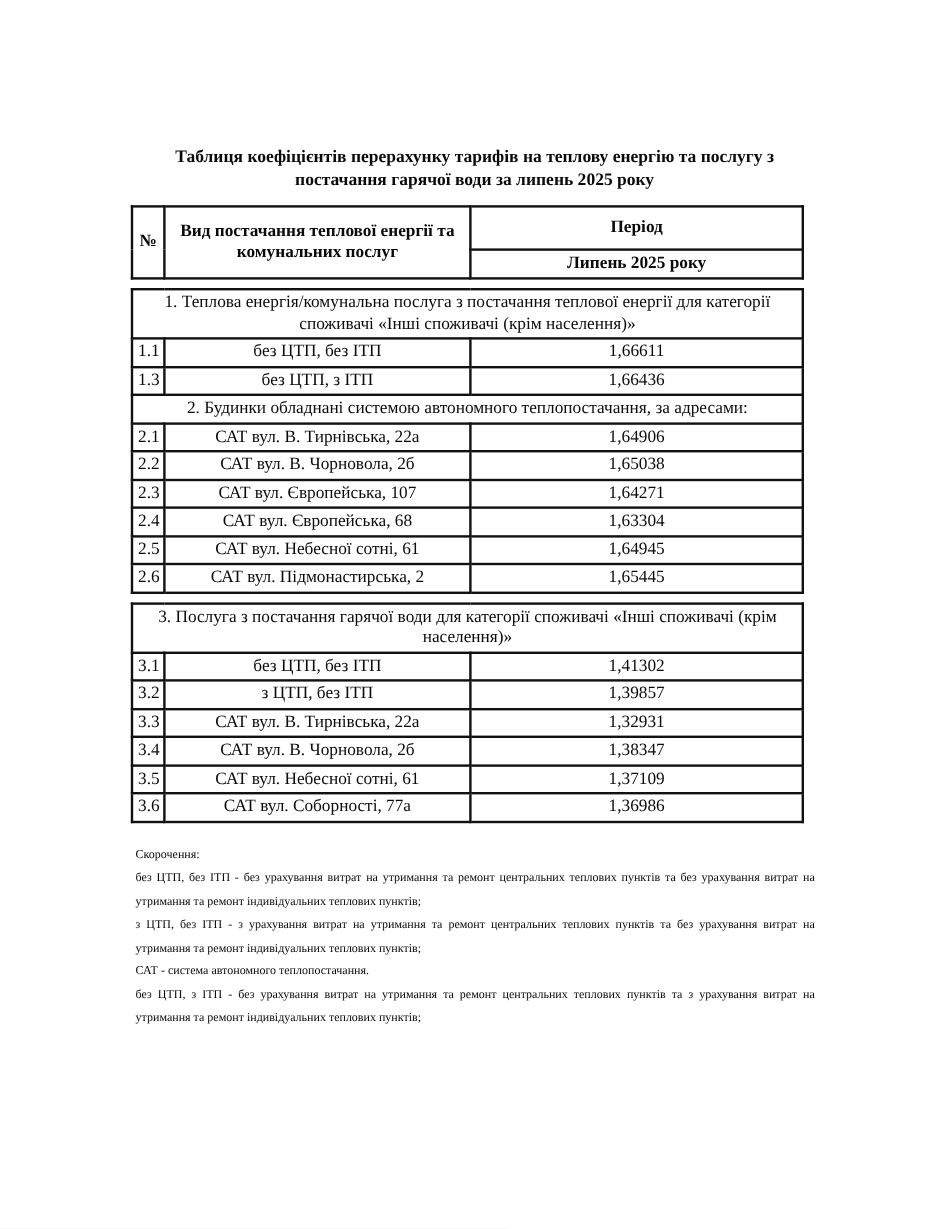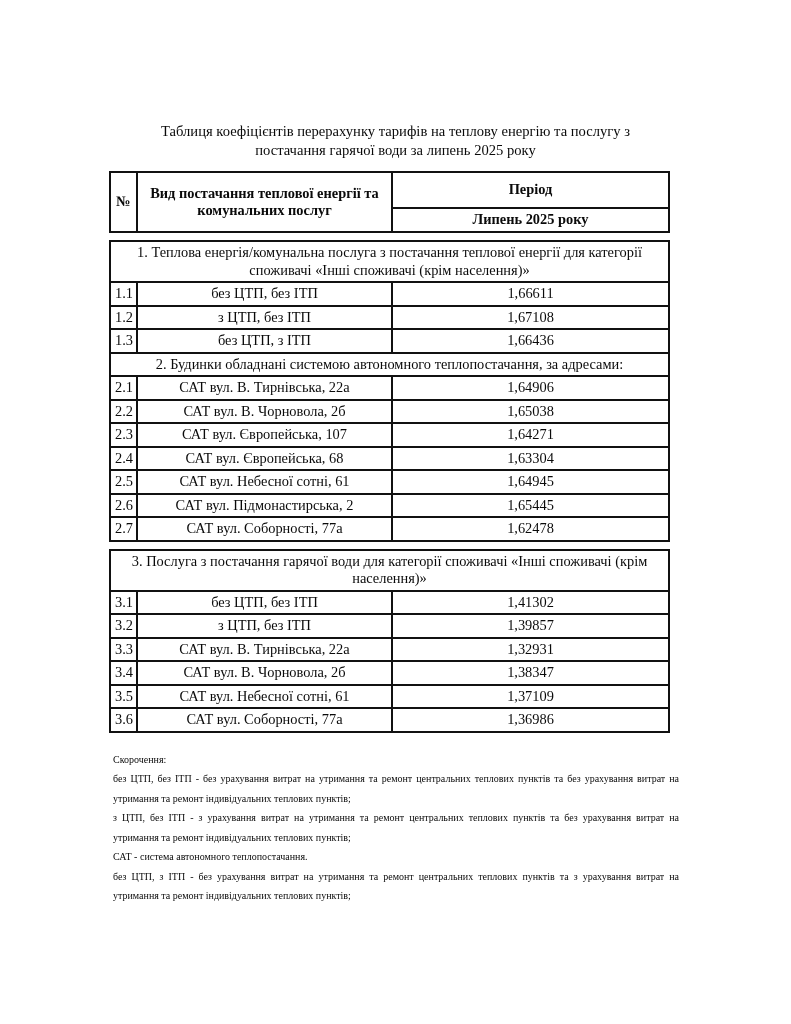--- a/index.html
+++ b/index.html
@@ -11,21 +11,21 @@
     background: #ffffff;
     font-family: "Liberation Serif", "DejaVu Serif", serif;
     color: #0a0a0a;
     overflow: hidden;
     position: relative;
   }
   .doc-title {
     margin: 0;
     padding-top: 122px;
     font-size: 14.6px;
-    font-weight: normal;
+    font-weight: bold;
     line-height: 19px;
     text-align: center;
   }
   .doc-title .title-inner {
     display: block;
     max-width: 524px;
     margin: 0 auto;
   }
   table.tbl {
     border-collapse: collapse;
@@ -101,25 +101,20 @@
     <tbody>
       <tr>
         <td colspan="3" class="banner">1. Теплова енергія/комунальна послуга з постачання теплової енергії для категорії споживачі «Інші споживачі (крім населення)»</td>
       </tr>
       <tr>
         <td class="c-num">1.1</td>
         <td>без ЦТП, без ІТП</td>
         <td>1,66611</td>
       </tr>
       <tr>
-        <td class="c-num">1.2</td>
-        <td>з ЦТП, без ІТП</td>
-        <td>1,67108</td>
-      </tr>
-      <tr>
         <td class="c-num">1.3</td>
         <td>без ЦТП, з ІТП</td>
         <td>1,66436</td>
       </tr>
       <tr>
         <td colspan="3" class="banner">2. Будинки обладнані системою автономного теплопостачання, за адресами:</td>
       </tr>
       <tr>
         <td class="c-num">2.1</td>
         <td>САТ вул. В. Тирнівська, 22а</td>
@@ -142,25 +137,20 @@
       </tr>
       <tr>
         <td class="c-num">2.5</td>
         <td>САТ вул. Небесної сотні, 61</td>
         <td>1,64945</td>
       </tr>
       <tr>
         <td class="c-num">2.6</td>
         <td>САТ вул. Підмонастирська, 2</td>
         <td>1,65445</td>
-      </tr>
-      <tr>
-        <td class="c-num">2.7</td>
-        <td>САТ вул. Соборності, 77а</td>
-        <td>1,62478</td>
       </tr>
     </tbody>
   </table>
 
   <table class="tbl body-tbl">
     <colgroup>
         <col style="width:27px">
         <col style="width:255px">
         <col style="width:277px">
       </colgroup>

